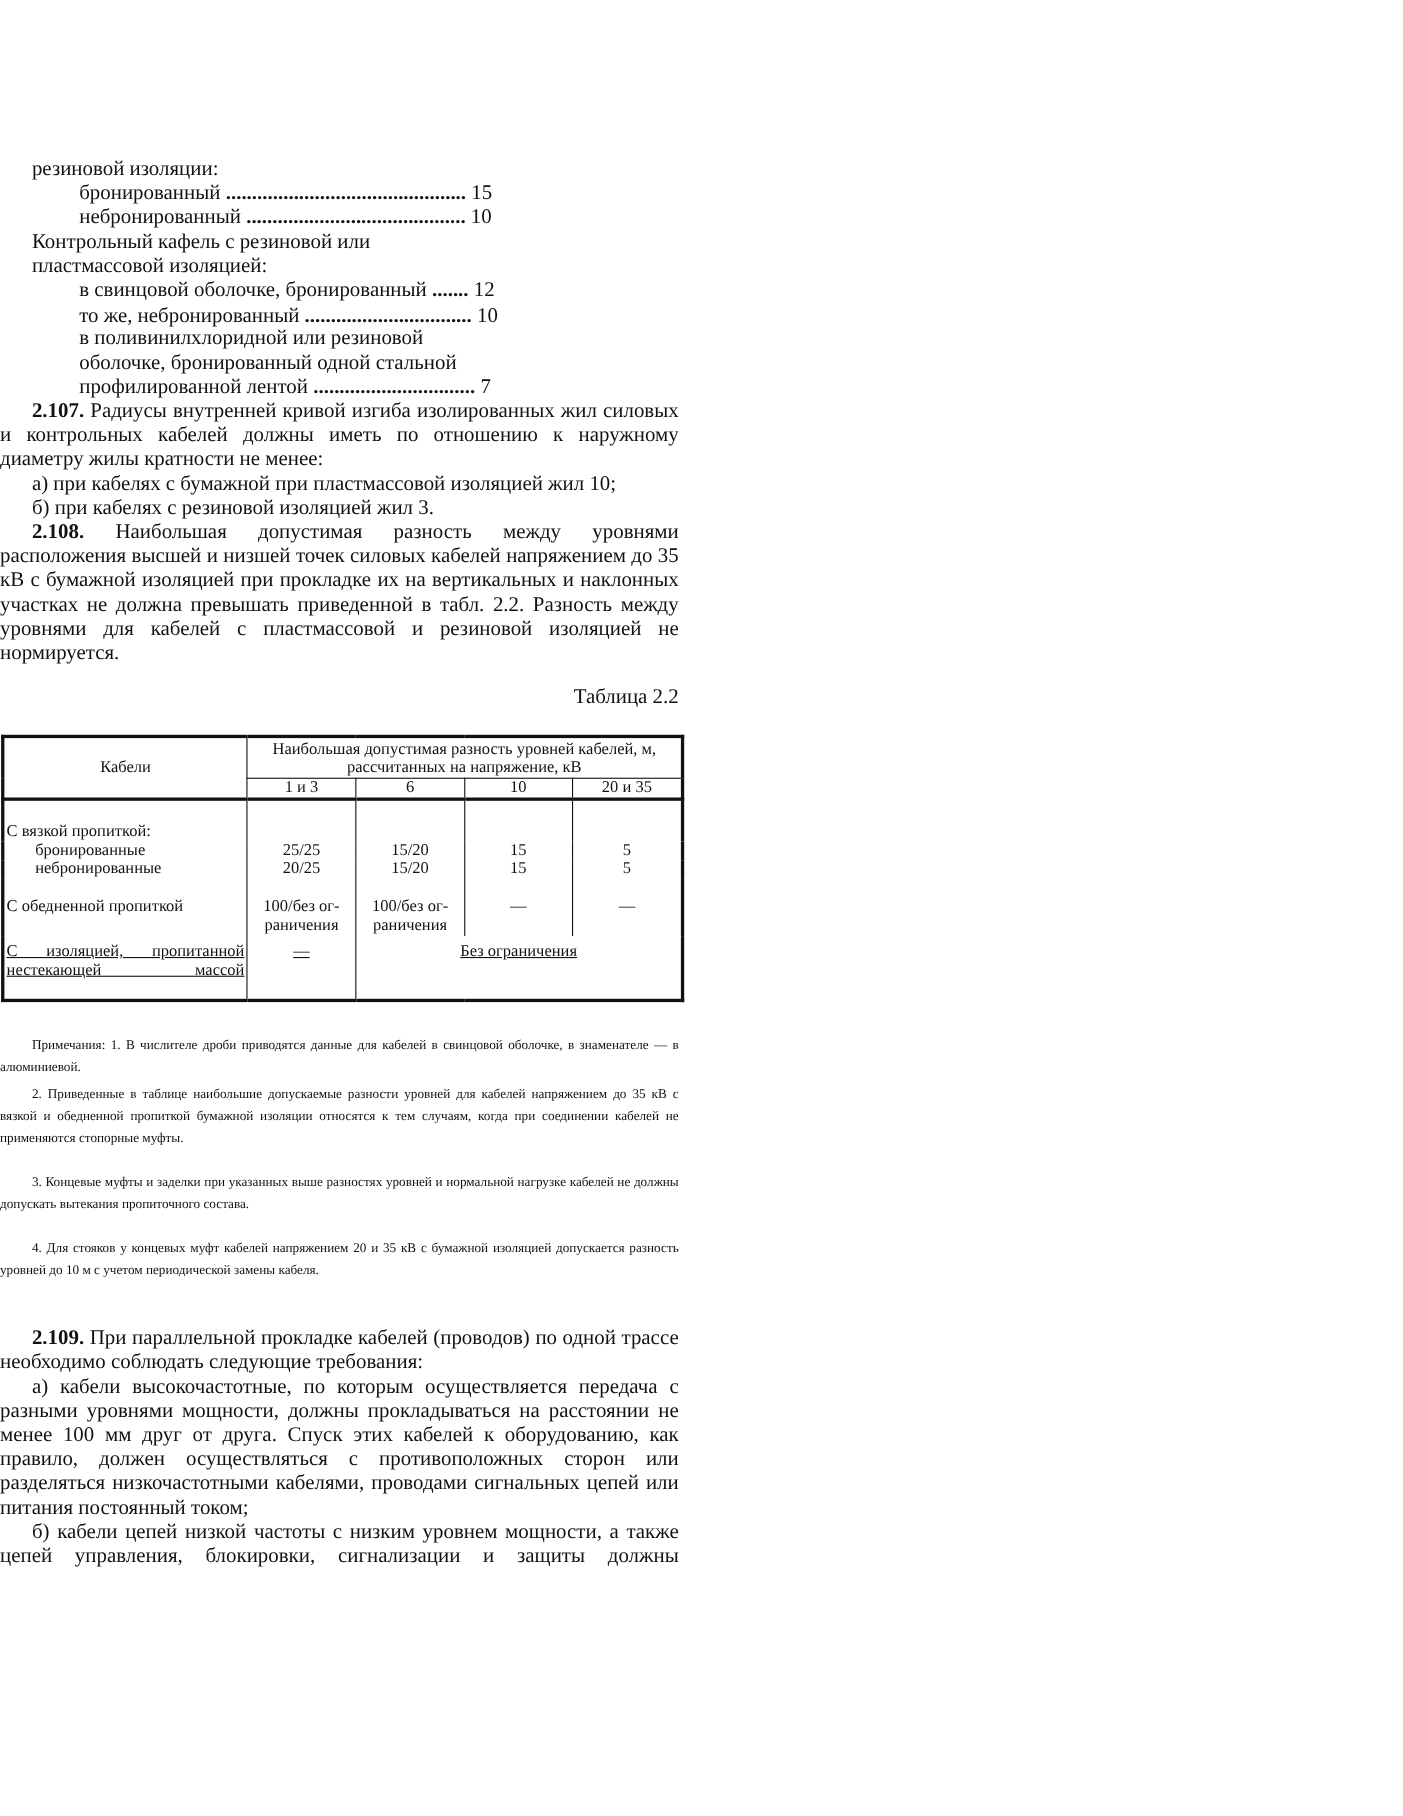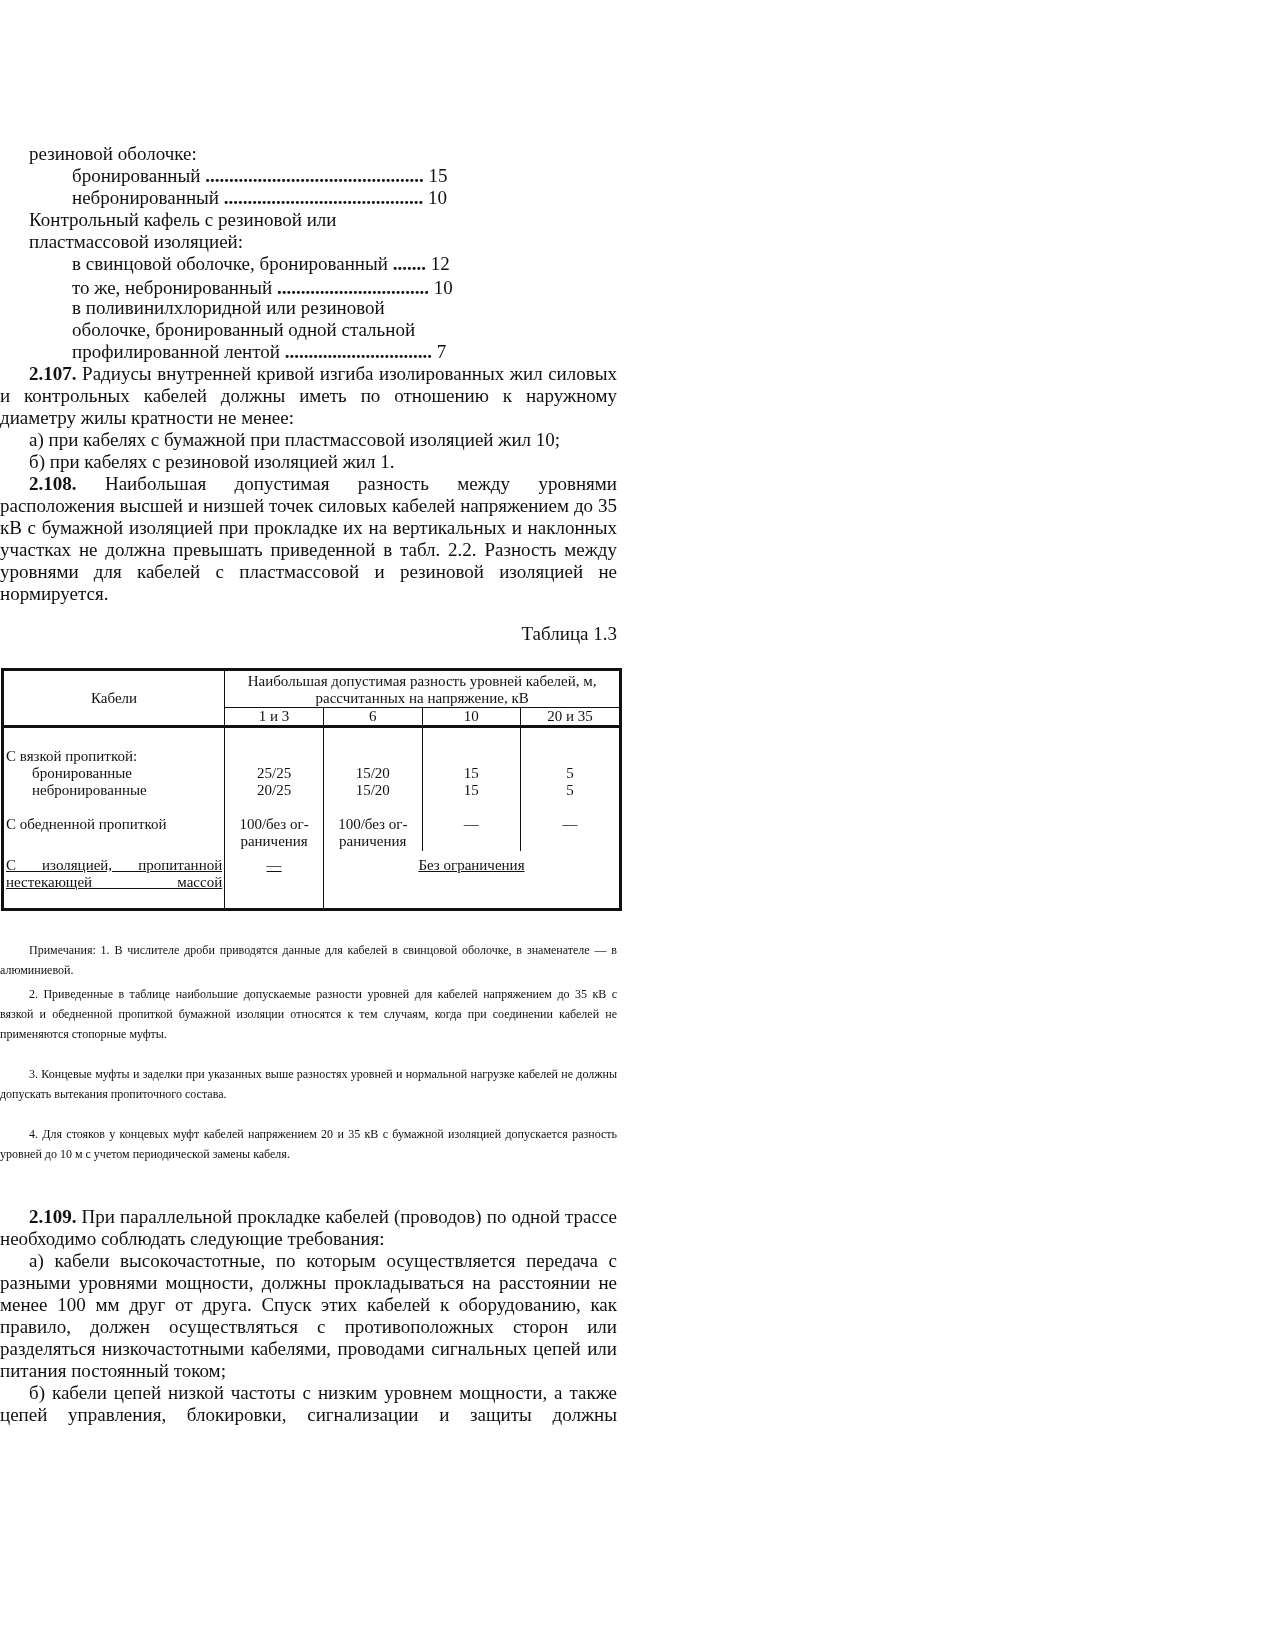--- a/index.html
+++ b/index.html
@@ -27,21 +27,21 @@
   .bottom { border-bottom:3px solid #111; }
   .vline { border-left:1.5px solid #111; }
   .c { text-align:center; }
   .just { text-align:justify; text-align-last:justify; }
 </style>
 </head>
 <body>
 
 <div class="page">
 
-  <div class="line ind1" style="top:143px;">резиновой оболочке:</div>
+  <div class="line ind1" style="top:143px;">резиновой изоляции:</div>
   <div class="line ind2" style="top:165px;">
     <span>бронированный</span>
     <span class="dots">..............................................</span>
     <span>15</span>
   </div>
   <div class="line ind2" style="top:187px;">
     <span>небронированный</span>
     <span class="dots">..........................................</span>
     <span>10</span>
   </div>
@@ -60,26 +60,26 @@
   <div class="line ind2" style="top:297px;">в поливинилхлоридной или резиновой</div>
   <div class="line ind2" style="top:319px;">оболочке, бронированный одной стальной</div>
   <div class="line ind2" style="top:341px;">
     <span>профилированной лентой</span>
     <span class="dots">...............................</span>
     <span>7</span>
   </div>
 
   <div class="para" style="top:363px;"><span class="first"></span><b>2.107.</b> <span>Радиусы внутренней кривой изгиба изолированных жил силовых и контрольных кабелей должны иметь по отношению к наружному диаметру жилы кратности не менее:</span></div>
   <div class="para" style="top:429px;"><span class="first"></span><span>а) при кабелях с бумажной при пластмассовой изоляцией жил 10;</span></div>
-  <div class="para" style="top:451px;"><span class="first"></span><span>б) при кабелях с резиновой изоляцией жил 1.</span></div>
+  <div class="para" style="top:451px;"><span class="first"></span><span>б) при кабелях с резиновой изоляцией жил 3.</span></div>
 
   <div class="para" style="top:473px;"><span class="first"></span><b>2.108.</b> <span>Наибольшая допустимая разность между уровнями расположения высшей и низшей точек силовых кабелей напряжением до 35 кВ с бумажной изоляцией при прокладке их на вертикальных и наклонных участках не должна превышать приведенной в табл. 2.2. Разность между уровнями для кабелей с пластмассовой и резиновой изоляцией не нормируется.</span></div>
 </div>
 
-<div class="tbl-caption">Таблица 1.3</div>
+<div class="tbl-caption">Таблица 2.2</div>
 
 <table class="t22">
   <colgroup>
     <col style="width:223px">
       <col style="width:99px">
       <col style="width:99px">
       <col style="width:99px">
       <col style="width:101px">
   </colgroup>
   <tbody>

